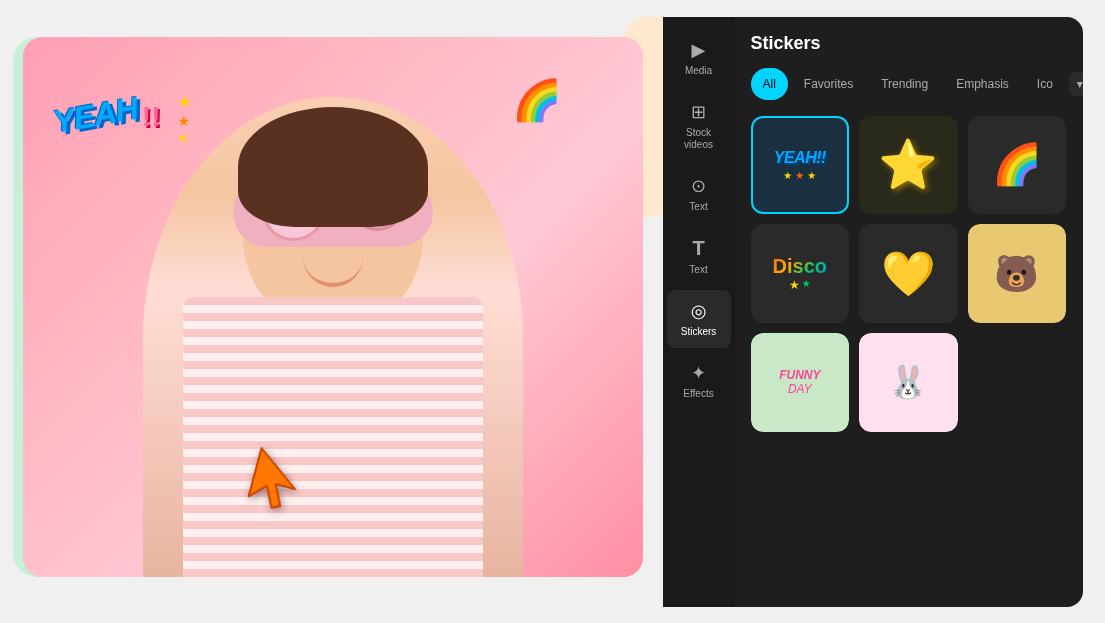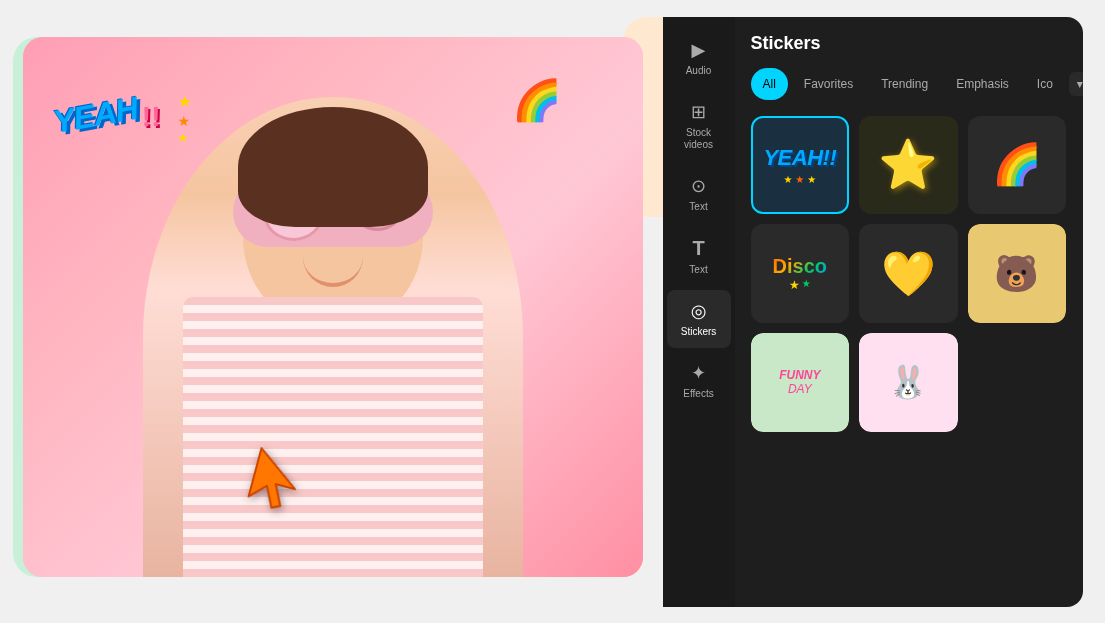--- a/index.html
+++ b/index.html
@@ -489,21 +489,21 @@
 
     </div>
   </div>
 
   <div class="right-panel">
 
     <div class="icon-sidebar">
 
       <div class="sidebar-item">
         <span class="sidebar-icon">▶</span>
-        <span class="sidebar-label">Audio</span>
+        <span class="sidebar-label">Media</span>
       </div>
 
       <div class="sidebar-item">
         <span class="sidebar-icon">⊞</span>
         <span class="sidebar-label">Stock<br>videos</span>
       </div>
 
       <div class="sidebar-item">
         <span class="sidebar-icon">⊙</span>
         <span class="sidebar-label">Text</span>
@@ -536,21 +536,21 @@
         <button class="filter-tab inactive">Trending</button>
         <button class="filter-tab inactive">Emphasis</button>
         <button class="filter-tab inactive">Ico</button>
         <button class="filter-more-btn">▾</button>
       </div>
 
       <div class="sticker-grid">
 
         <div class="sticker-cell selected yeah-sticker">
           <div>
-            <div style="font-size:22px;font-weight:900;color:#00aaff;font-style:italic;text-shadow:2px 2px 0 #004488;letter-spacing:-0.5px;">YEAH!!</div>
+            <div style="font-size:16px;font-weight:900;color:#00aaff;font-style:italic;text-shadow:2px 2px 0 #004488;letter-spacing:-0.5px;">YEAH!!</div>
             <div style="display:flex;gap:3px;justify-content:center;margin-top:3px;">
               <span style="color:#ffd700;font-size:10px;">★</span>
               <span style="color:#ff6600;font-size:10px;">★</span>
               <span style="color:#ffd700;font-size:10px;">★</span>
             </div>
           </div>
         </div>
 
         <div class="sticker-cell star-sticker-cell">
           <span class="star-sticker">⭐</span>

